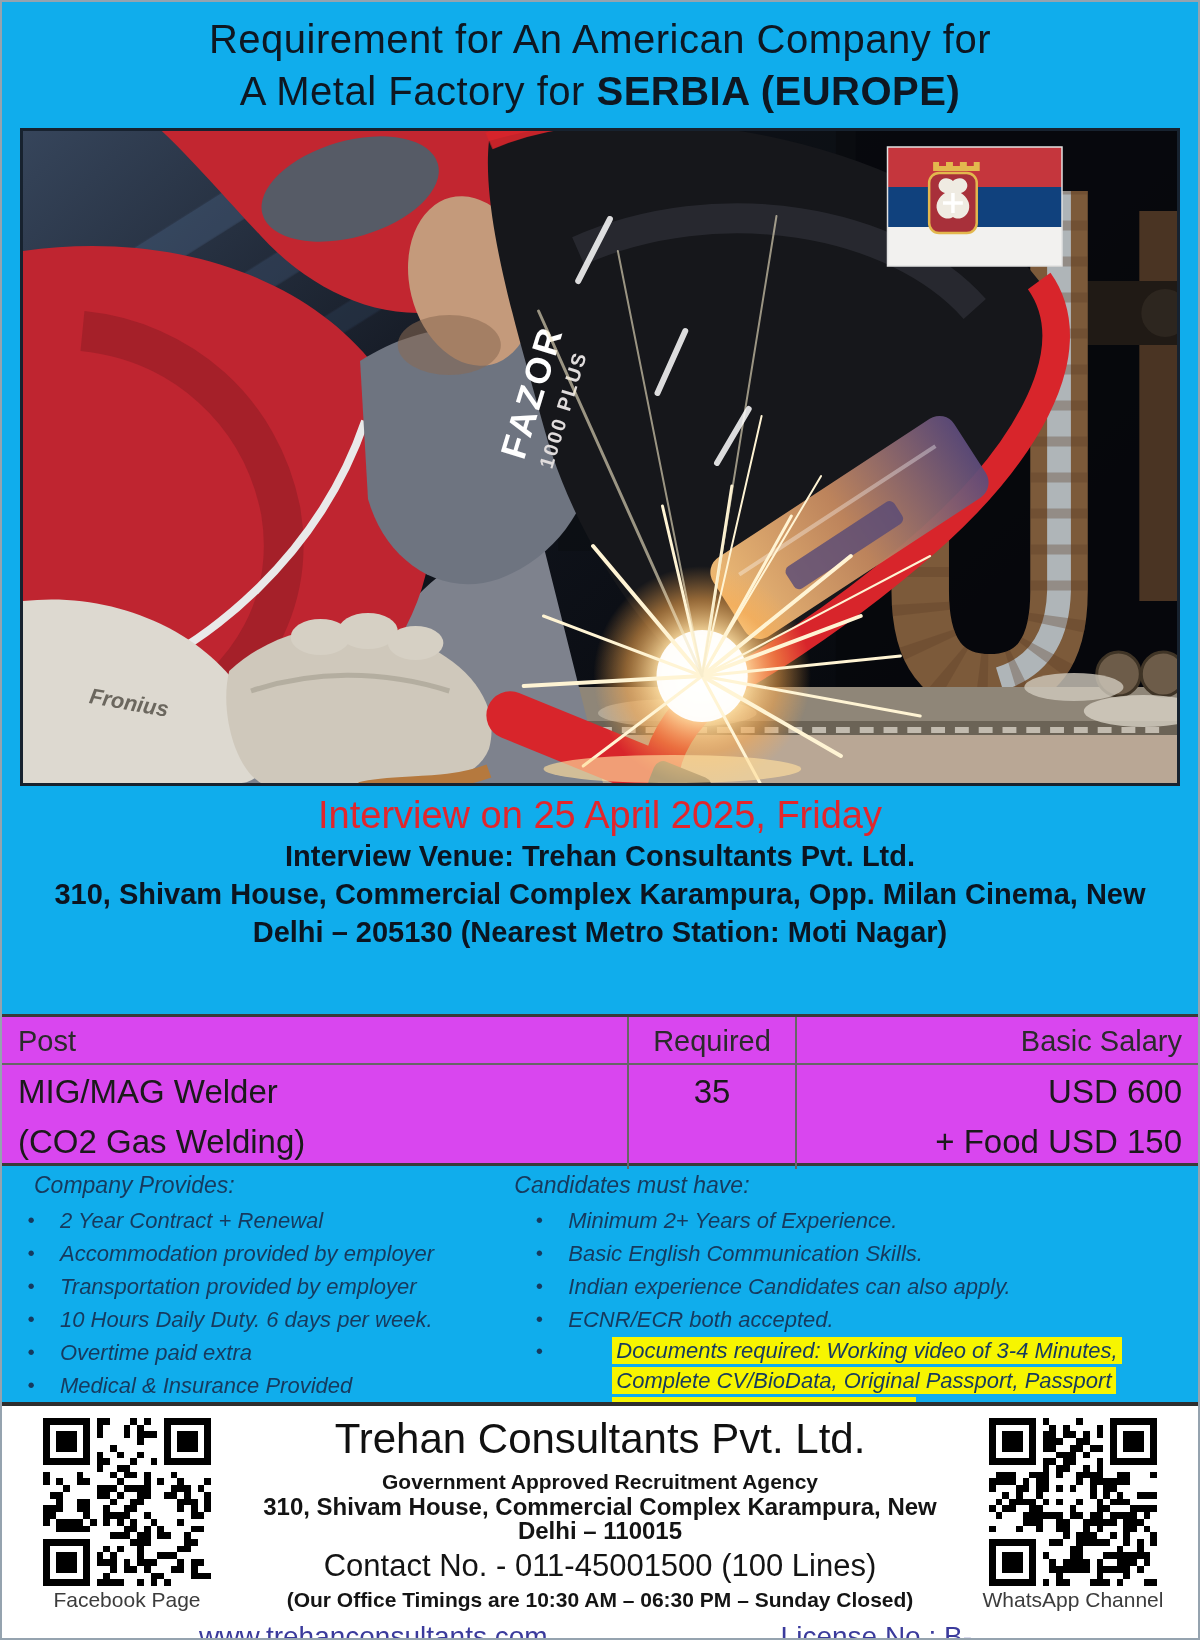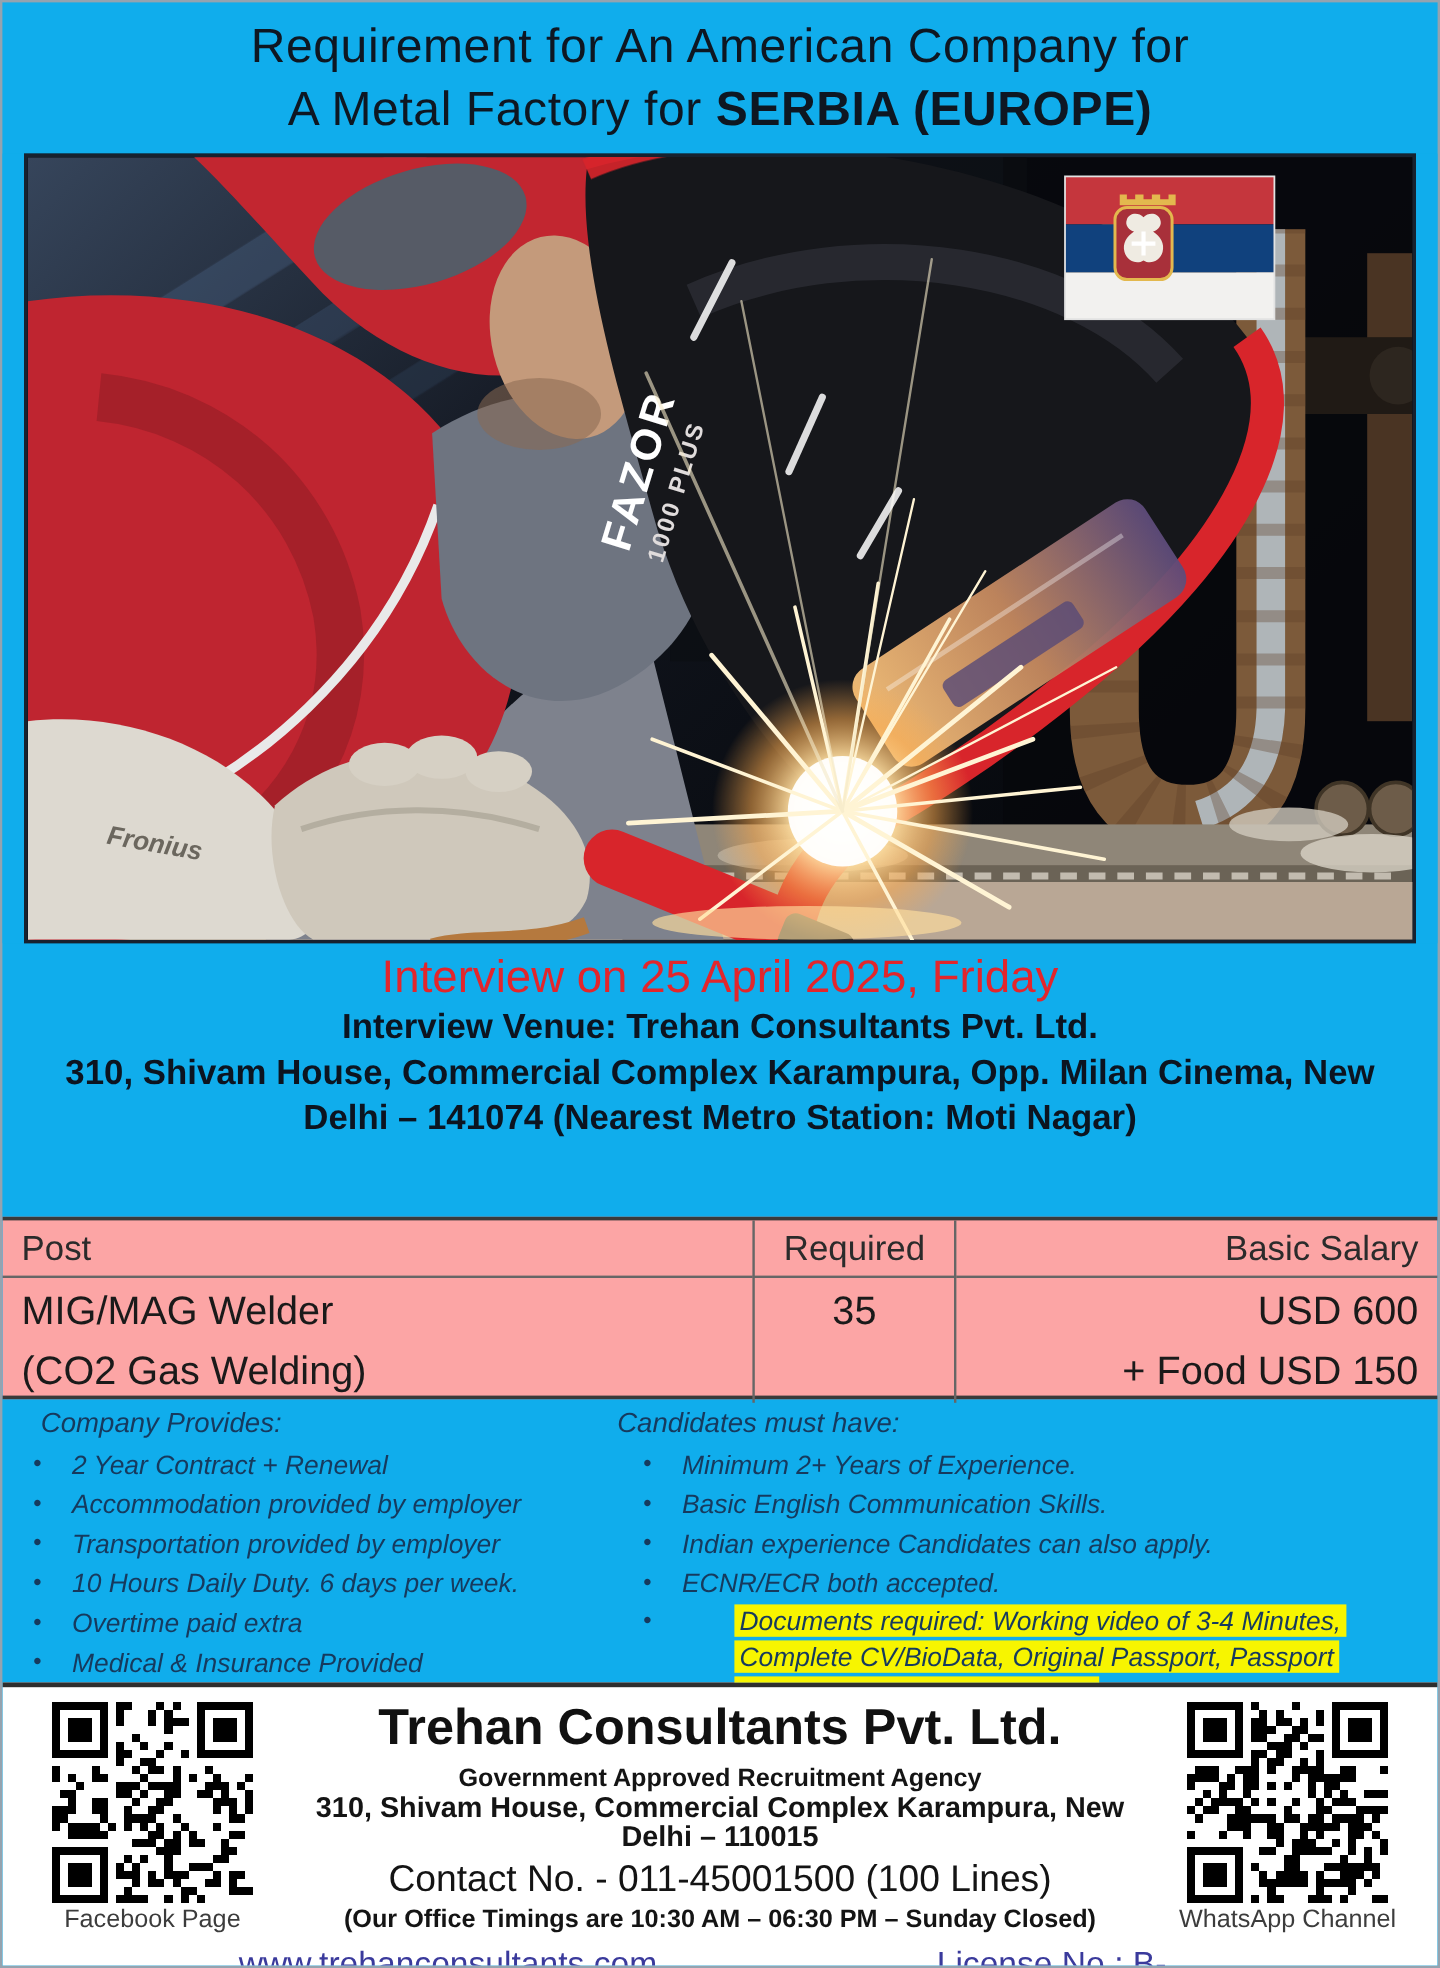--- a/index.html
+++ b/index.html
@@ -17,21 +17,21 @@
   
   .sec-photo{height:658px;padding:0 18px;background:#10ADEC;}
   .photo{width:100%;height:100%;border:3px solid #17222f;position:relative;overflow:hidden;background:#0b0e14;}
   .photo svg{display:block;width:100%;height:100%;}
   
   .sec-venue{height:228px;text-align:center;padding-top:6px;color:#0c1420;}
   .venue-date{font-size:38px;line-height:46px;color:#E2262C;font-weight:400;}
   .venue-line{font-size:29px;line-height:37px;font-weight:700;}
   .venue-addr{font-size:29px;line-height:38px;font-weight:700;}
   
-  .sec-table{height:152px;background:#fca5a5;border-top:3px solid #3a3a3a;border-bottom:3px solid #3a3a3a;
+  .sec-table{height:152px;background:#d946ef;border-top:3px solid #3a3a3a;border-bottom:3px solid #3a3a3a;
     display:grid;grid-template-columns:625px 170px 1fr;grid-template-rows:48px 1fr;color:#1a1a1a;}
   .t-cell{padding:2px 16px;}
   .t-head{font-size:29px;line-height:44px;color:#2b2b2b;border-bottom:2px solid #666;}
   .t-mid{border-left:2px solid #666;border-right:2px solid #666;text-align:center;}
   .t-right{text-align:right;}
   .t-data{font-size:33px;line-height:50px;font-weight:400;}
   
   .sec-bullets{height:236px;display:grid;grid-template-columns:42.5% 57.5%;overflow:hidden;
     color:#163A5E;font-style:italic;padding-top:5px;}
   .b-col{overflow:hidden;}
@@ -45,21 +45,21 @@
   .b-txt.hl{max-width:575px;}
   .b-txt.hl span{background:#F7F500;box-decoration-break:clone;-webkit-box-decoration-break:clone;padding:1px 4px;margin-left:44px;}
   
   .sec-footer{height:262px;background:#ffffff;border-top:4px solid #2e2e2e;padding-top:8px;color:#141414;}
   .footer-top{display:grid;grid-template-columns:250px 1fr 250px;align-items:start;}
   .qr-box{display:flex;flex-direction:column;align-items:center;padding-top:4px;}
   .qr{width:168px;height:168px;}
   .qr svg{width:100%;height:100%;}
   .qr-label{font-size:21px;color:#3c3c3c;margin-top:2px;}
   .f-center{text-align:center;}
-  .f-name{font-size:42px;line-height:50px;font-weight:700;color:#111;}
+  .f-name{font-size:42px;line-height:50px;font-weight:400;color:#111;}
   .f-tag{font-size:21px;line-height:27px;font-weight:700;margin-top:4px;}
   .f-addr{font-size:24px;line-height:24px;font-weight:700;}
   .f-contact{font-size:31px;line-height:40px;margin-top:3px;}
   .f-time{font-size:21px;line-height:27px;font-weight:700;}
   .footer-links{display:grid;grid-template-columns:44% 56%;row-gap:10px;
     padding:8px 40px 0 150px;}
   .f-link{font-size:28px;color:#3A3A9C;text-decoration:underline;text-align:center;cursor:pointer;}
 </style>
 </head>
 <body>
@@ -213,21 +213,21 @@
           </g>
         </g>
       </svg>
     </div>
   </div>
 
   <div class="sec-venue">
     <div class="venue-date">Interview on 25 April 2025, Friday</div>
     <div class="venue-line">Interview Venue: Trehan Consultants Pvt. Ltd.</div>
     <div class="venue-addr">310, Shivam House, Commercial Complex Karampura, Opp. Milan Cinema, New</div>
-    <div class="venue-addr">Delhi – 141074 (Nearest Metro Station: Moti Nagar)</div>
+    <div class="venue-addr">Delhi – 205130 (Nearest Metro Station: Moti Nagar)</div>
   </div>
 
   <div class="sec-table">
     <div class="t-cell t-head">Post</div>
     <div class="t-cell t-head t-mid">Required</div>
     <div class="t-cell t-head t-right">Basic Salary</div>
     <div class="t-cell t-data">
       <div>MIG/MAG Welder</div>
       <div>(CO2 Gas Welding)</div>
     </div>

